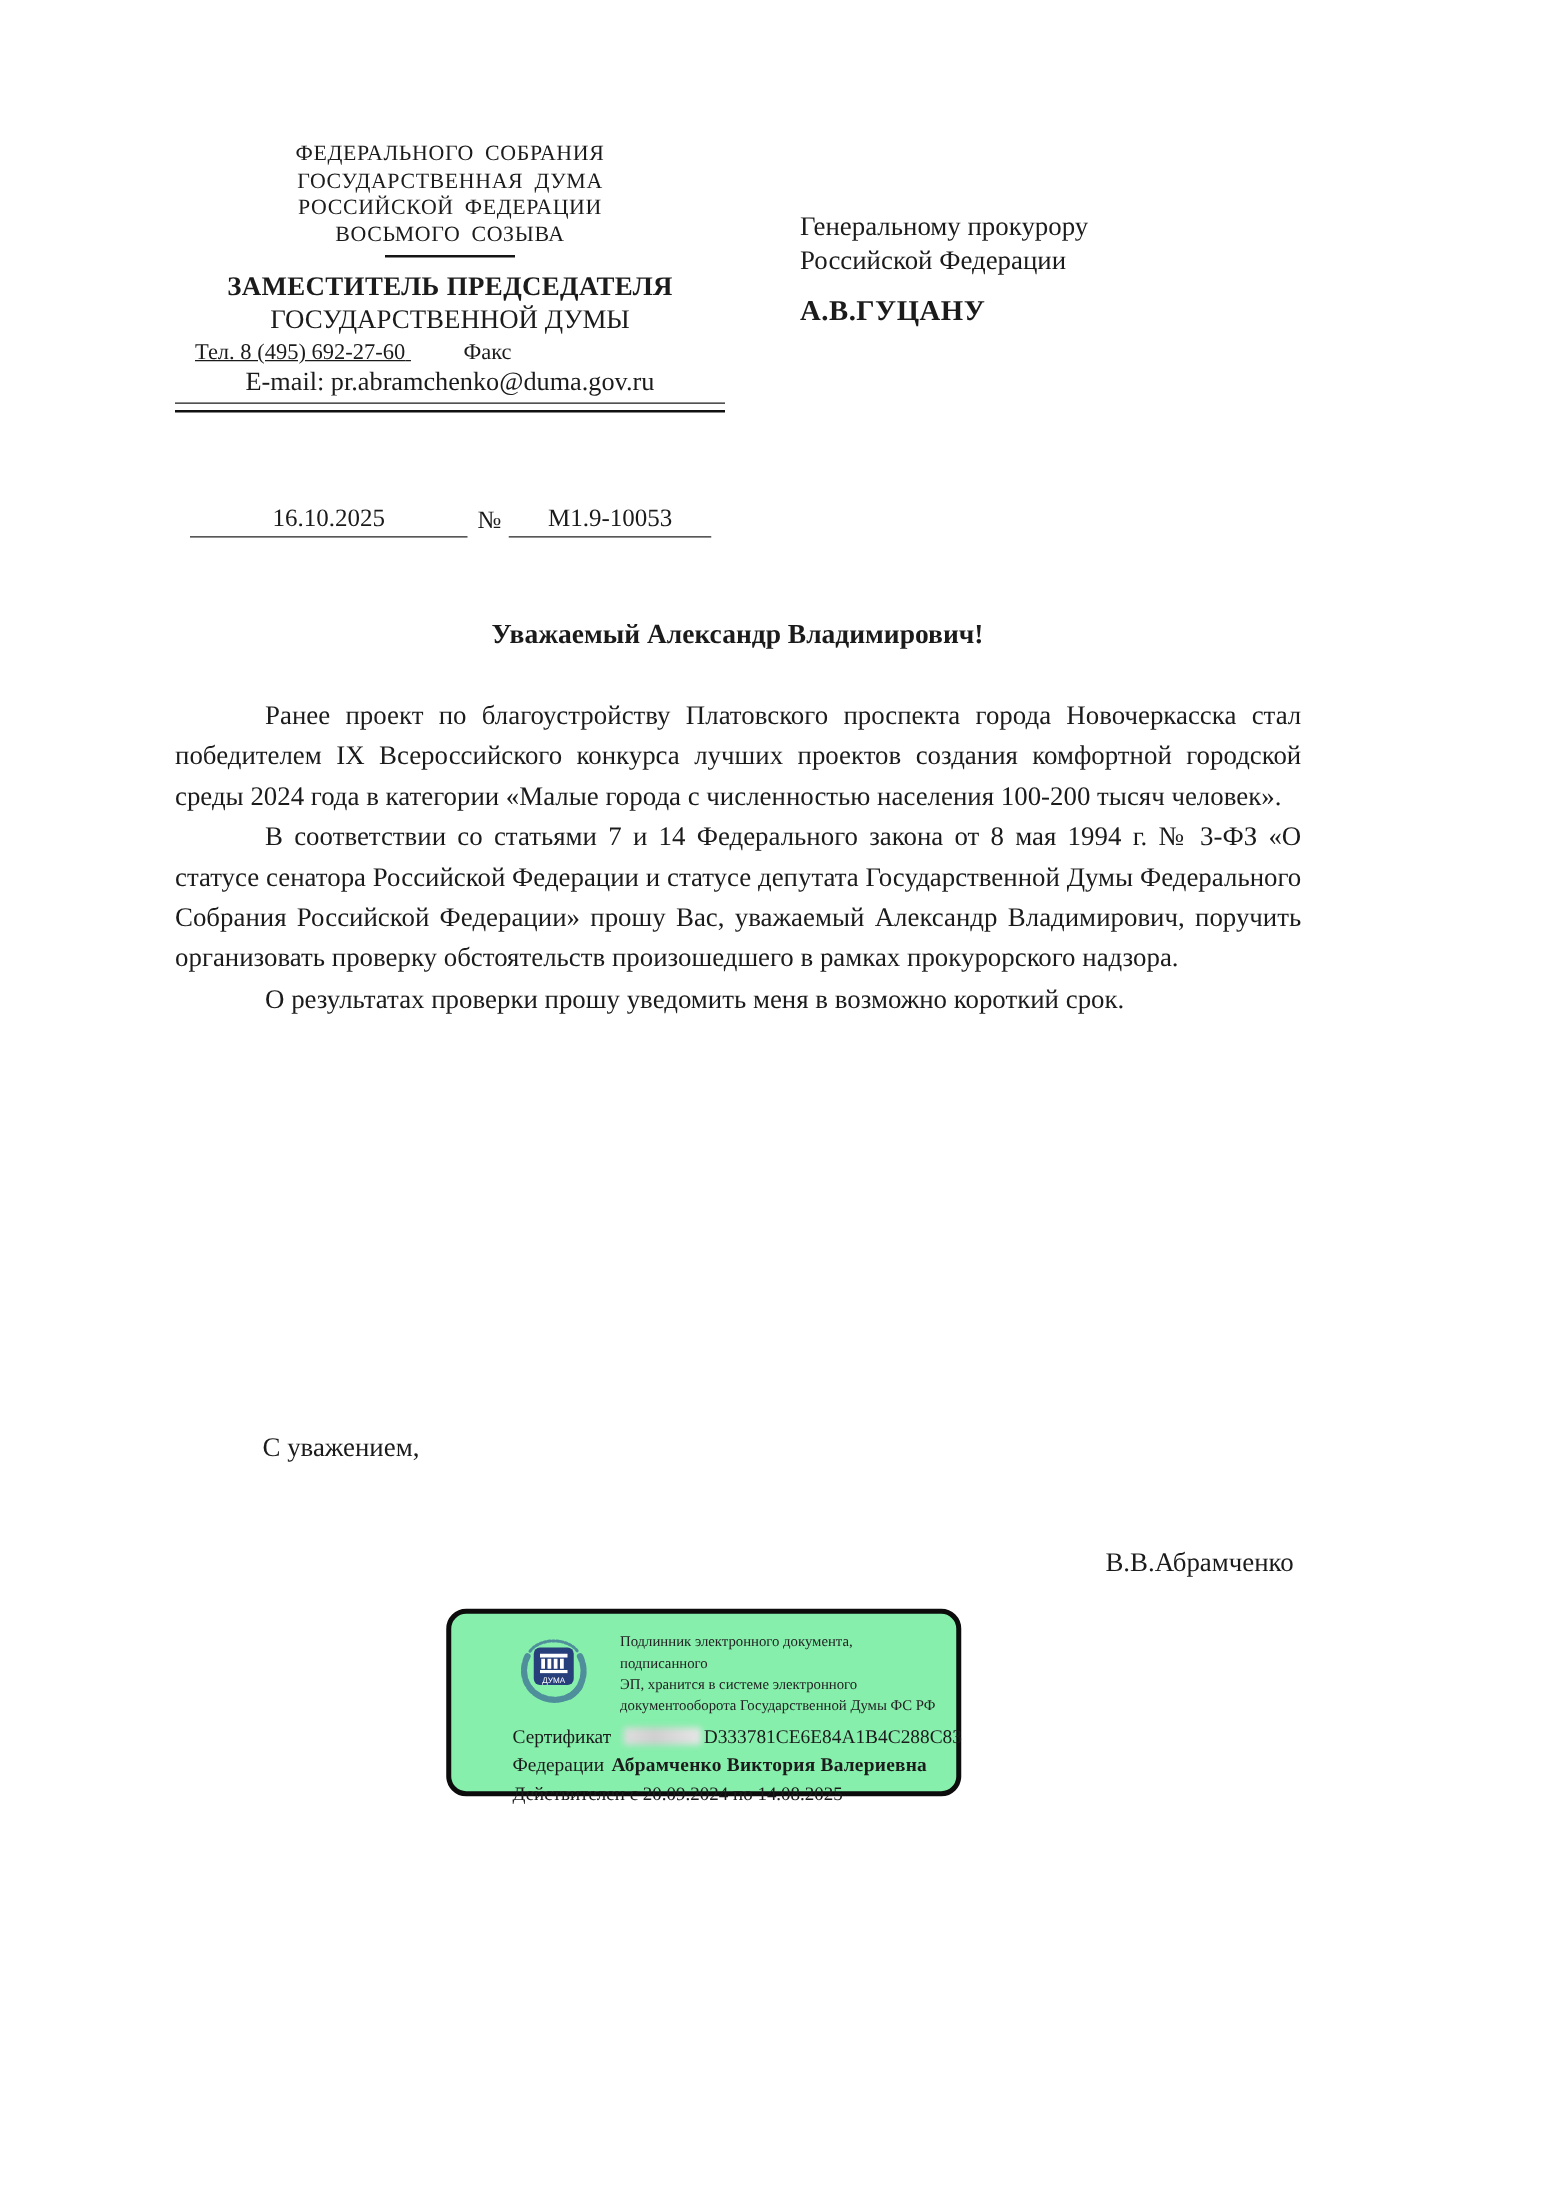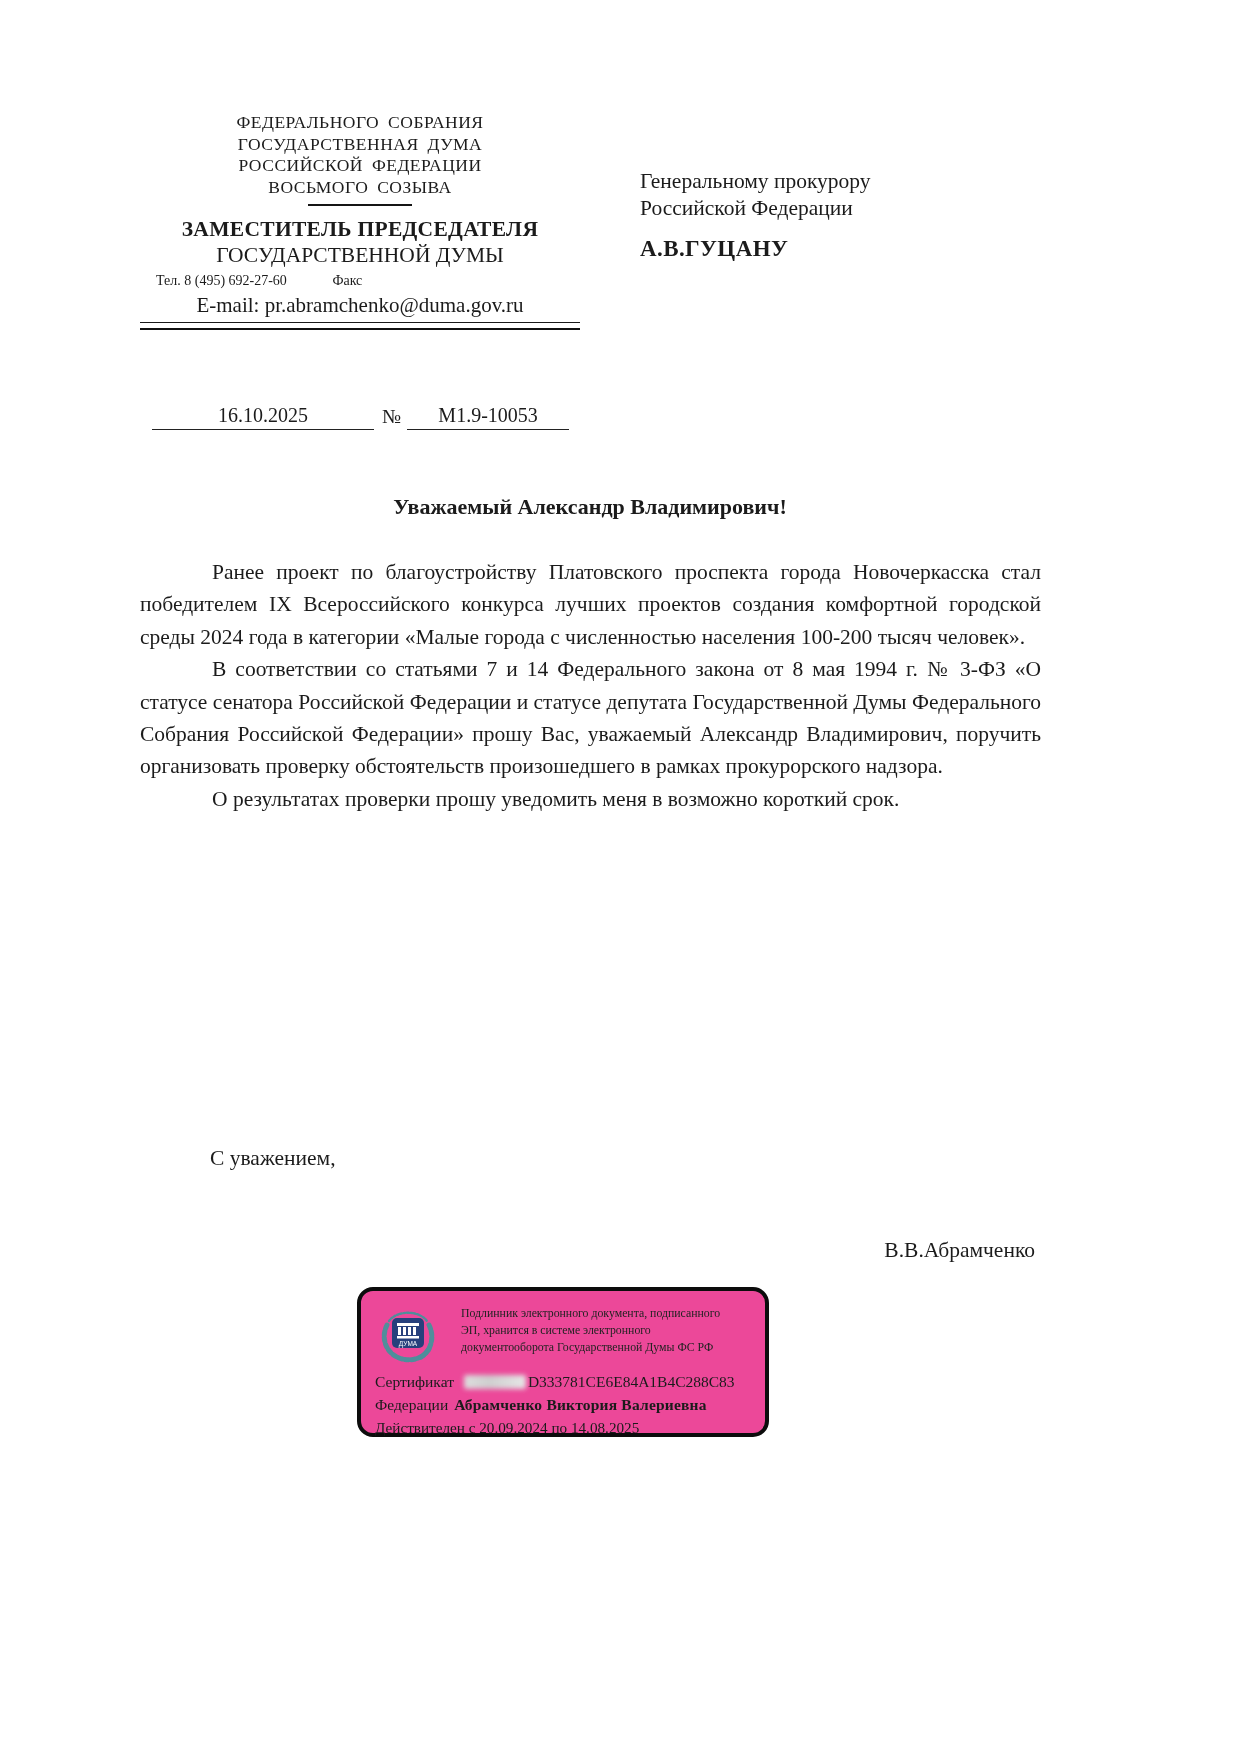--- a/index.html
+++ b/index.html
@@ -12,21 +12,21 @@
     margin:0 auto;
     overflow:hidden;
   }
   
   .letterhead{position:absolute;left:140px;top:112px;width:440px;text-align:center;}
   .org-line{font-size:17.5px;line-height:21.5px;letter-spacing:.5px;word-spacing:4px;}
   .short-rule{width:104px;height:0;border-top:2px solid #151515;margin:6px auto 10px auto;}
   .pos-title{font-size:21.5px;font-weight:bold;line-height:26px;margin-top:4px;letter-spacing:.3px;}
   .pos-subtitle{font-size:21.5px;line-height:27px;}
   .addr{font-size:18.5px;line-height:22px;margin-top:23px;}
-  .telline{font-size:14px;line-height:22px;text-align:left;padding-left:16px;margin-top:1px;}
+  .telline{font-size:18px;line-height:22px;text-align:left;padding-left:16px;margin-top:1px;text-decoration:underline;}
   .telline .fax{display:inline-block;margin-left:42px;}
   .emailline{font-size:21px;line-height:22px;margin-top:2px;}
   .double-rule{margin-top:6px;height:5px;border-top:1.5px solid #1a1a1a;border-bottom:2.5px solid #111;}
   
   .refline{position:absolute;left:140px;top:404px;width:440px;font-size:20px;display:flex;align-items:flex-end;}
   .ref-seg{border-bottom:1.5px solid #222;text-align:center;padding-bottom:2px;}
   .ref-date{width:222px;margin-left:12px;}
   .ref-no{margin:0 6px 2px 8px;}
   .ref-num{width:162px;}
   
@@ -40,21 +40,22 @@
     margin:0;font-size:21.5px;line-height:32.4px;
     text-align:justify;text-indent:72px;
   }
   
   .regards{position:absolute;left:210px;top:1146px;font-size:21.5px;}
   .signature{position:absolute;left:140px;top:1238px;width:895px;text-align:right;font-size:21.5px;}
   
   .stamp{
     position:absolute;left:357px;top:1287px;width:412px;height:150px;
     border:4px solid #0c0c0c;border-radius:16px;box-sizing:border-box;
-    background:#ec4899;
+    background:#86efac;
+    padding-left:35px;
   }
   .stamp-top{display:flex;align-items:flex-start;margin:10px 10px 0 16px;}
   .emblem{width:62px;height:62px;flex:0 0 62px;margin-top:2px;}
   .stamp-info{margin-left:22px;margin-top:4px;font-size:11.8px;line-height:17px;color:#222;}
   .cert-line{margin:8px 0 0 14px;font-size:15.5px;white-space:nowrap;}
   .redacted{
     display:inline-block;width:62px;height:14px;vertical-align:-2px;
     background:linear-gradient(90deg,#ddd,#cfcfcf 40%,#e6e6e6);
     filter:blur(2.5px);border-radius:2px;margin:0 2px 0 10px;
   }

